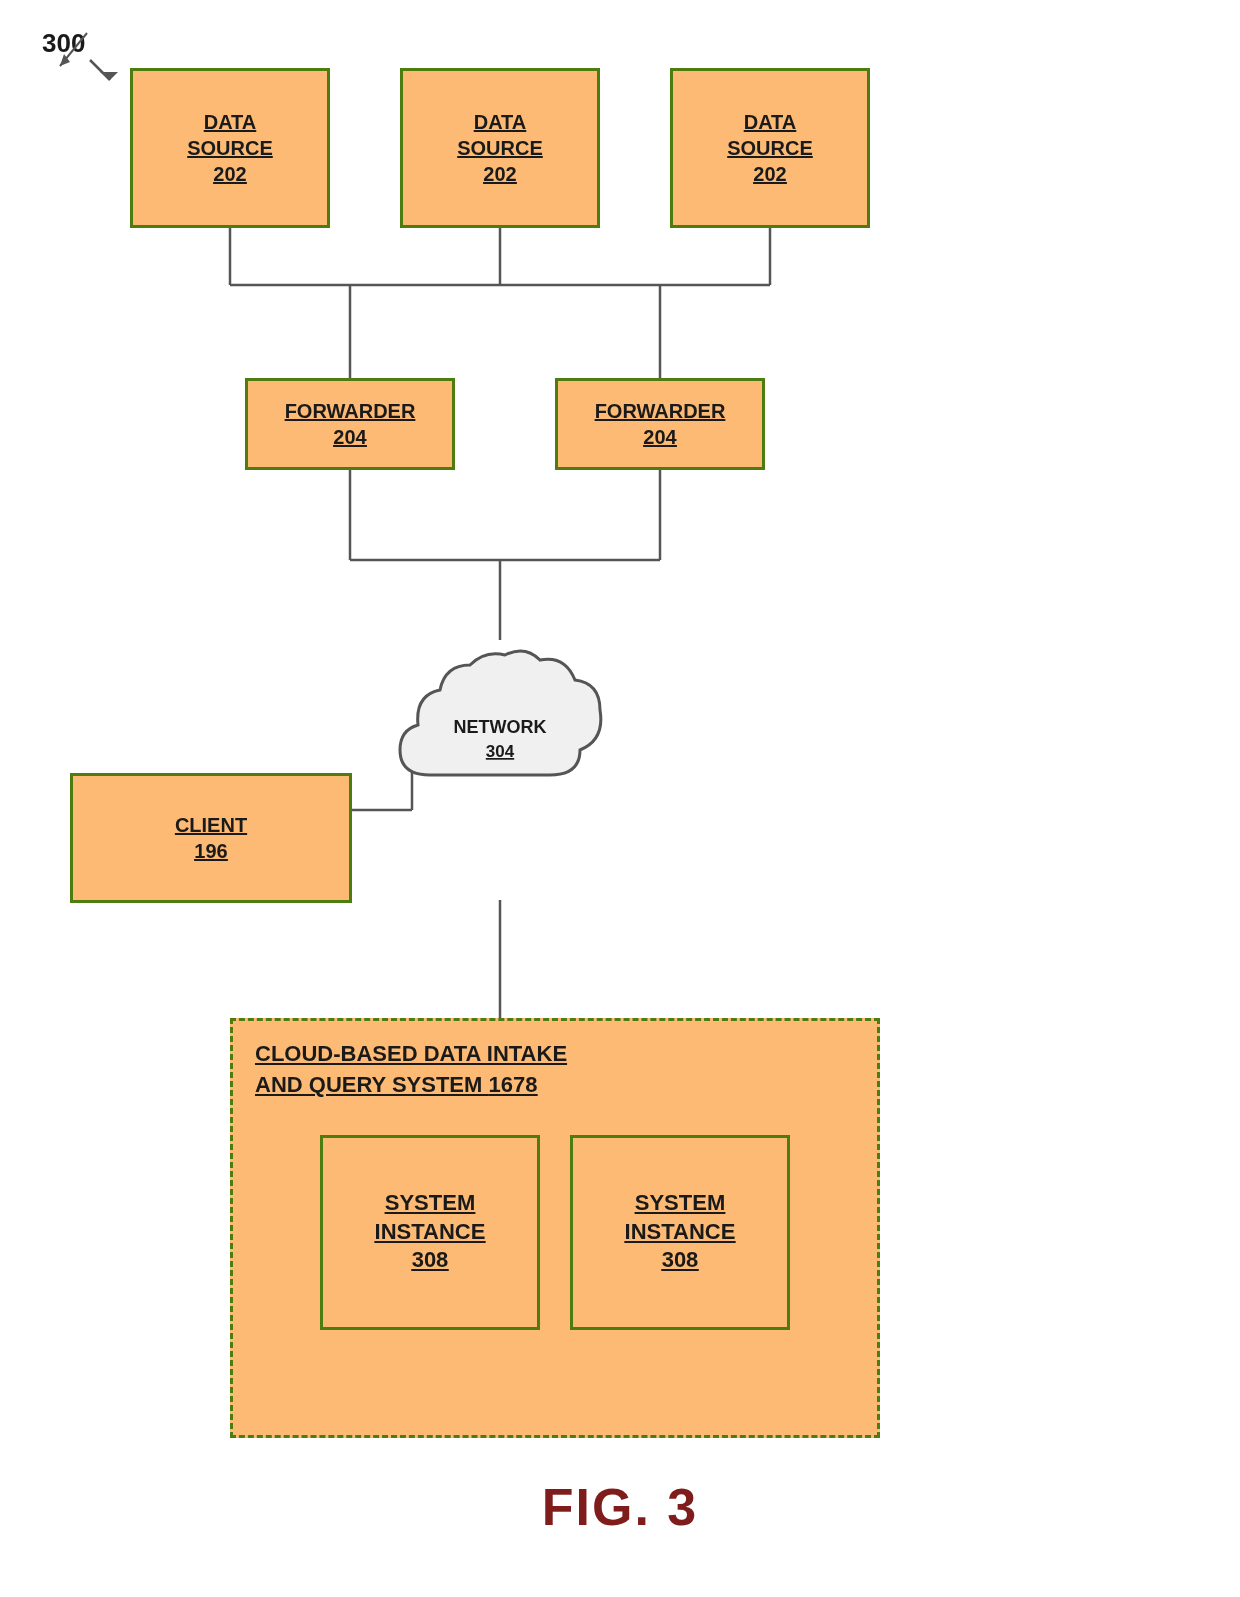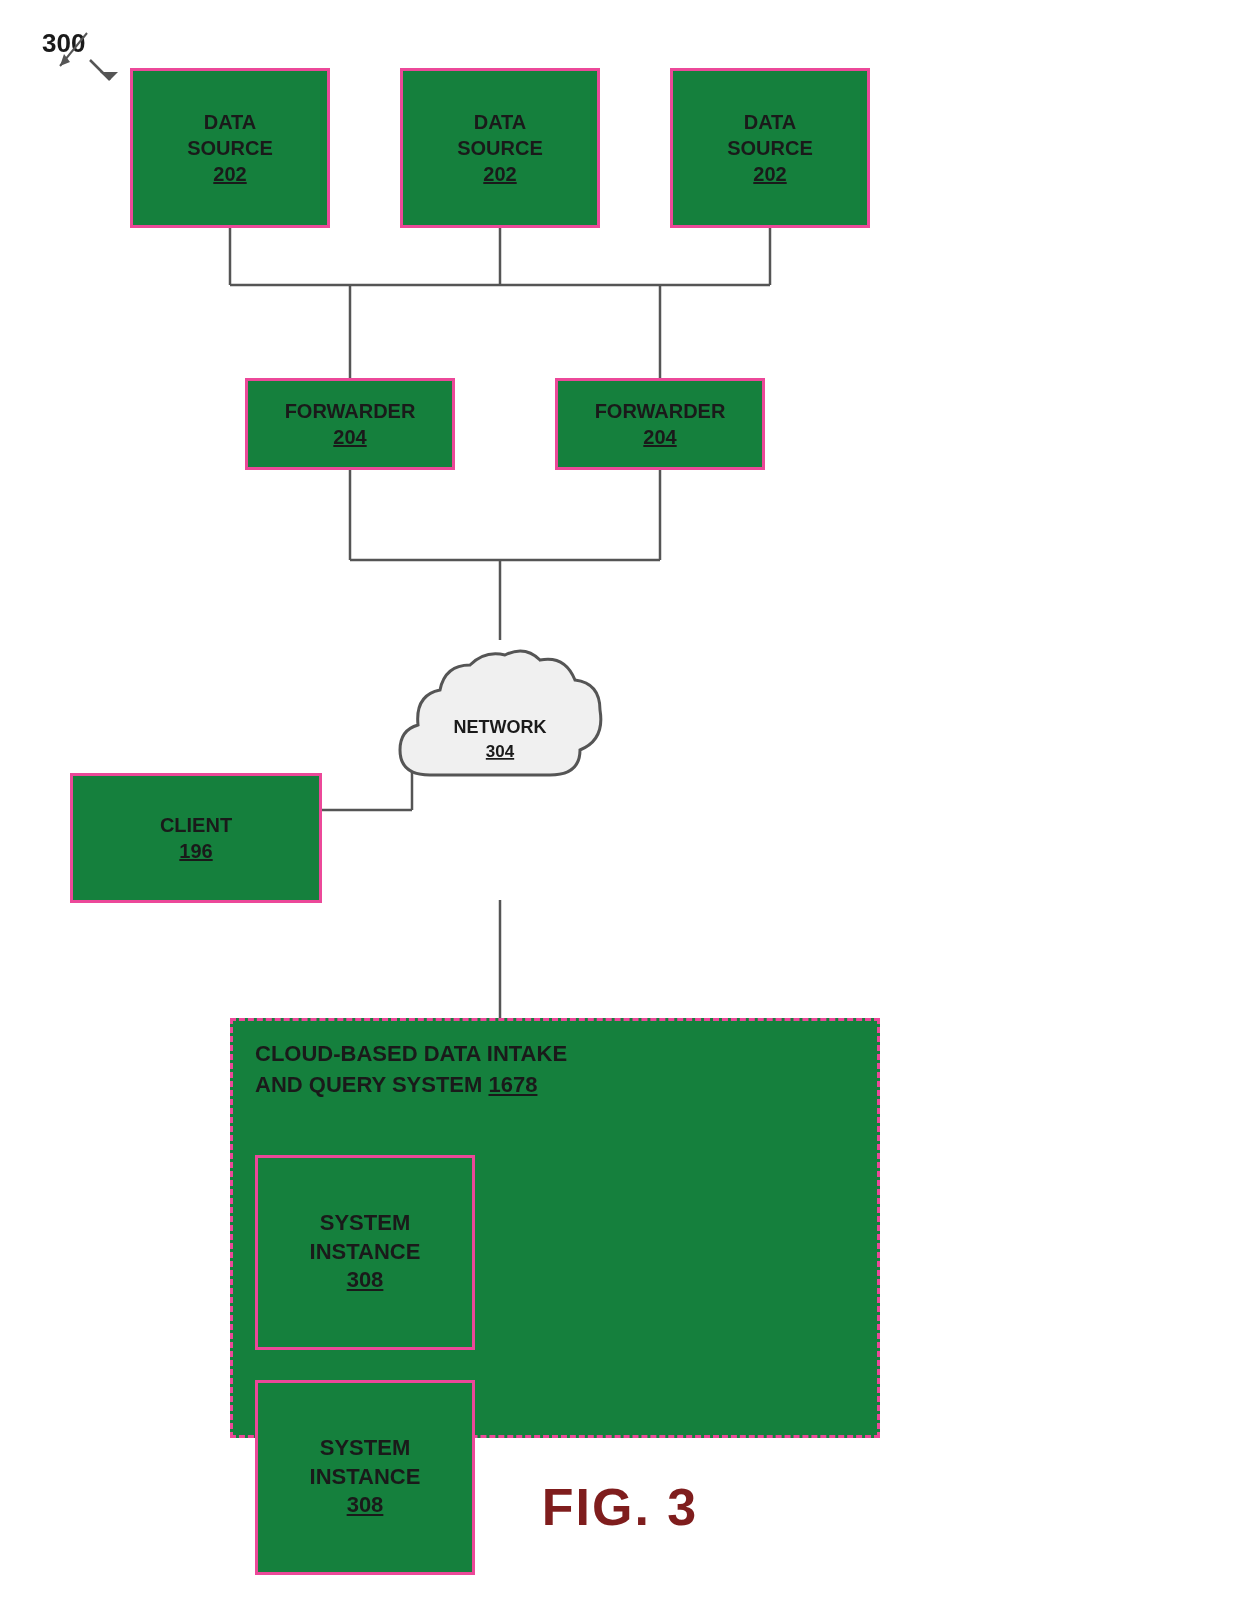--- a/index.html
+++ b/index.html
@@ -39,31 +39,32 @@
       top: 28px;
       left: 42px;
       font-size: 26px;
       font-weight: bold;
       color: #1a1a1a;
     }
 
     
     .box {
       position: absolute;
-      border: 3px solid #ec4899;
-      background: #15803d;
+      border: 3px solid #4d7c0f;
+      background: #fdba74;
       display: flex;
       flex-direction: column;
       align-items: center;
       justify-content: center;
       text-align: center;
       font-size: 20px;
       font-weight: bold;
       color: #1a1a1a;
       line-height: 1.3;
+      text-decoration: underline;
     }
 
     .box.dashed {
       border-style: dashed;
       border-width: 3px;
     }
 
     .underline {
       text-decoration: underline;
     }
@@ -147,21 +148,21 @@
   <div class="box" style="left:245px;top:378px;width:210px;height:92px;">
     <div>FORWARDER</div>
     <div class="underline">204</div>
   </div>
 
   <div class="box" style="left:555px;top:378px;width:210px;height:92px;">
     <div>FORWARDER</div>
     <div class="underline">204</div>
   </div>
 
-  <div class="box" style="left:70px;top:773px;width:252px;height:130px;">
+  <div class="box" style="left:70px;top:773px;width:282px;height:130px;">
     <div>CLIENT</div>
     <div class="underline">196</div>
   </div>
 
   <div class="cloud-container" style="left:380px;top:635px;">
     <svg width="240" height="180" viewBox="0 0 240 180">
 
       <path d="M 50,140 
                Q 20,140 20,115 
                Q 20,95 38,90 
@@ -172,25 +173,25 @@
                Q 185,20 195,45 
                Q 220,48 220,75 
                Q 225,105 200,115 
                Q 200,140 170,140 Z" fill="#f0f0f0" stroke="#555" stroke-width="3"></path>
       <text x="120" y="98" text-anchor="middle" font-size="18" font-weight="bold" fill="#1a1a1a" font-family="Arial">NETWORK</text>
       <text x="120" y="122" text-anchor="middle" font-size="17" font-weight="bold" fill="#1a1a1a" font-family="Arial" text-decoration="underline">304</text>
     </svg>
   </div>
 
   <div class="box dashed" style="left:230px;top:1018px;width:650px;height:420px;align-items:flex-start;justify-content:flex-start;padding:18px 22px;">
-    <div style="font-size:22px;font-weight:bold;line-height:1.4;margin-bottom:24px;text-align:left;">
+    <div style="font-size:22px;font-weight:bold;line-height:1.4;margin-bottom:4px;text-align:left;">
       CLOUD-BASED DATA INTAKE<br>AND QUERY SYSTEM <span class="underline">1678</span>
     </div>
 
-    <div style="display:flex;gap:30px;margin-top:30px;width:100%;justify-content:center;flex-direction:column;">
+    <div style="display:flex;gap:30px;margin-top:30px;width:100%;justify-content:center;">
 
       <div class="box" style="position:relative;width:220px;height:195px;font-size:22px;">
         <div>SYSTEM<br>INSTANCE</div>
         <div class="underline">308</div>
       </div>
 
       <div class="box" style="position:relative;width:220px;height:195px;font-size:22px;">
         <div>SYSTEM<br>INSTANCE</div>
         <div class="underline">308</div>
       </div>

